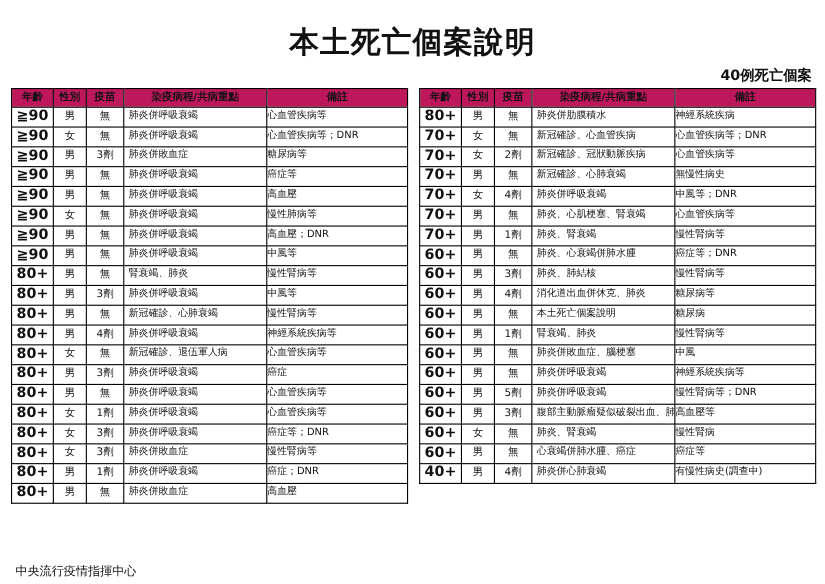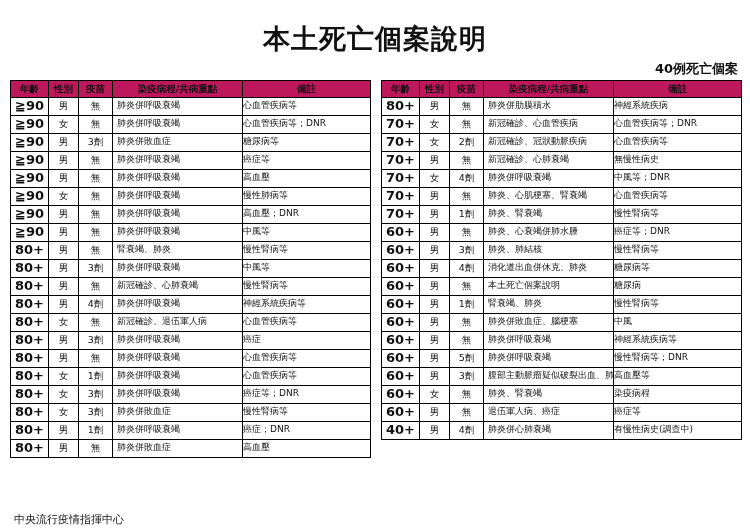--- a/index.html
+++ b/index.html
@@ -396,27 +396,27 @@
           <td class="sex">男</td>
           <td class="vax">3劑</td>
           <td class="diag red">腹部主動脈瘤疑似破裂出血、肺炎</td>
           <td class="note">高血壓等</td>
         </tr>
         <tr>
           <td class="age">60+</td>
           <td class="sex">女</td>
           <td class="vax">無</td>
           <td class="diag red">肺炎、腎衰竭</td>
-          <td class="note">染疫病程</td>
-        </tr>
-        <tr>
-          <td class="age">60+</td>
-          <td class="sex">男</td>
-          <td class="vax">無</td>
-          <td class="diag red">退伍軍人病、癌症</td>
+          <td class="note">慢性腎病</td>
+        </tr>
+        <tr>
+          <td class="age">60+</td>
+          <td class="sex">男</td>
+          <td class="vax">無</td>
+          <td class="diag red">心衰竭併肺水腫、癌症</td>
           <td class="note">癌症等</td>
         </tr>
         <tr>
           <td class="age">40+</td>
           <td class="sex">男</td>
           <td class="vax">4劑</td>
           <td class="diag red">肺炎併心肺衰竭</td>
           <td class="note">有慢性病史(調查中)</td>
         </tr>
       </tbody>

